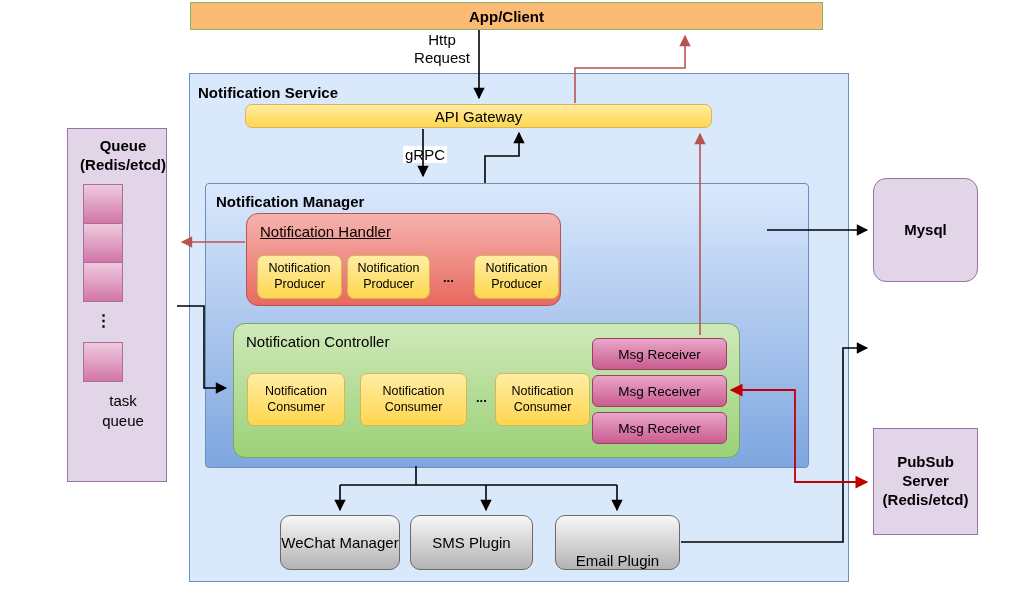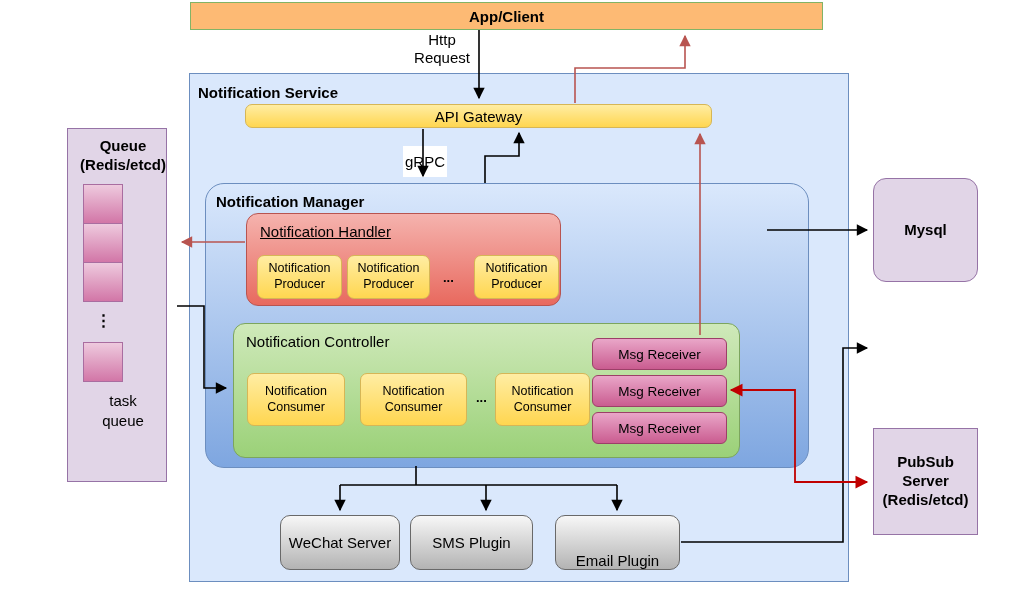--- a/index.html
+++ b/index.html
@@ -18,21 +18,21 @@
   
   .service { left:189px; top:73px; width:660px; height:509px;
     background:#dae8fc; border:1px solid #6c8ebf; }
   .service-label { left:8px; top:10px; font-weight:bold; font-size:15px; }
 
   .api-gateway { left:245px; top:104px; width:467px; height:24px;
     background:linear-gradient(#ffeda3,#ffd650); border:1px solid #d6b656; border-radius:7px;
     display:flex; align-items:center; justify-content:center; font-size:15px; }
 
   .manager { left:205px; top:183px; width:604px; height:285px;
-    background:linear-gradient(#dae8fc,#7ea6e0); border:1px solid #6c8ebf; border-radius:19px;padding-left:8px; }
+    background:linear-gradient(#dae8fc,#7ea6e0); border:1px solid #6c8ebf; border-radius:4px;padding-left:8px; }
   .manager-label { left:10px; top:9px; font-weight:bold; font-size:15px; }
 
   .handler { position:absolute; left:40px; top:29px; width:315px; height:93px;
     background:linear-gradient(#f5b3ae,#e8695e); border:1px solid #b85450; border-radius:12px; }
   .handler-label { left:13px; top:9px; font-size:15px;text-decoration:underline; }
 
   .yellow-cell { position:absolute;
     background:linear-gradient(#ffeda3,#ffd650); border:1px solid #d6b656; border-radius:7px;
     display:flex; align-items:center; justify-content:center; text-align:center;
     font-size:12.5px; line-height:1.25; }
@@ -73,21 +73,21 @@
   .plugin { top:515px; height:55px;
     background:linear-gradient(#f7f7f7,#b3b3b3); border:1px solid #696969; border-radius:10px;
     display:flex; align-items:center; justify-content:center; font-size:15px; }
   .plugin-wechat { left:280px; width:120px; }
   .plugin-sms   { left:410px; width:123px; }
   .plugin-email { left:555px; width:125px;align-items:flex-end; }
 
   
   .http-label { left:407px; top:31px; width:70px; text-align:center;
     font-size:15px; line-height:1.2; }
-  .grpc-label { left:403px; top:146px; background:#ffffff; padding:7px 2px; font-size:15px; }
+  .grpc-label { left:403px; top:146px; background:#ffffff; padding:0 2px; font-size:15px; }
 
   svg.wires { position:absolute; left:0; top:0; width:1012px; height:612px;
     pointer-events:none; z-index:50; }
 </style>
 </head>
 <body>
 
 <div id="canvas">
 
   <div class="node app-client">
@@ -139,21 +139,21 @@
   </div>
 
   <div class="node purple-box mysql">
     <span>Mysql</span>
   </div>
   <div class="node purple-box pubsub">
     <span class="inner-96">PubSub Server (Redis/etcd)</span>
   </div>
 
   <div class="node plugin plugin-wechat">
-    <span>WeChat Server</span>
+    <span>WeChat Manager</span>
   </div>
   <div class="node plugin plugin-sms">
     <span>SMS Plugin</span>
   </div>
   <div class="node plugin plugin-email">
     <span>Email Plugin</span>
   </div>
 
   <svg class="wires" viewBox="0 0 1012 612" xmlns="http://www.w3.org/2000/svg">
     <defs>

